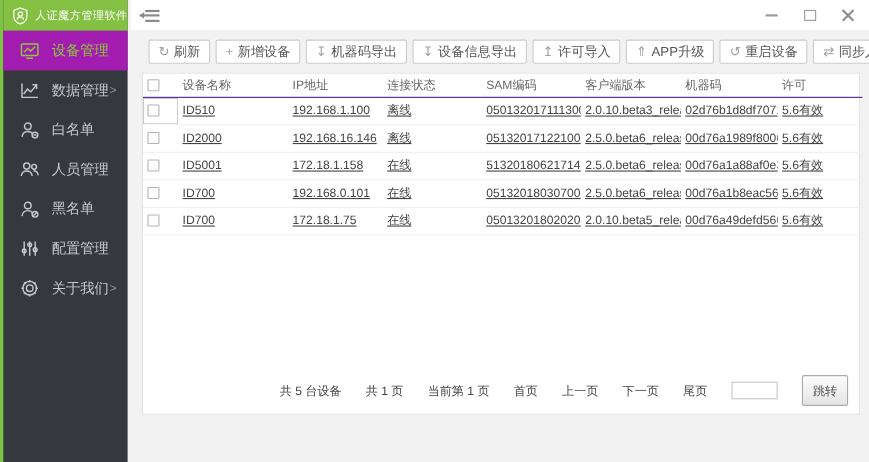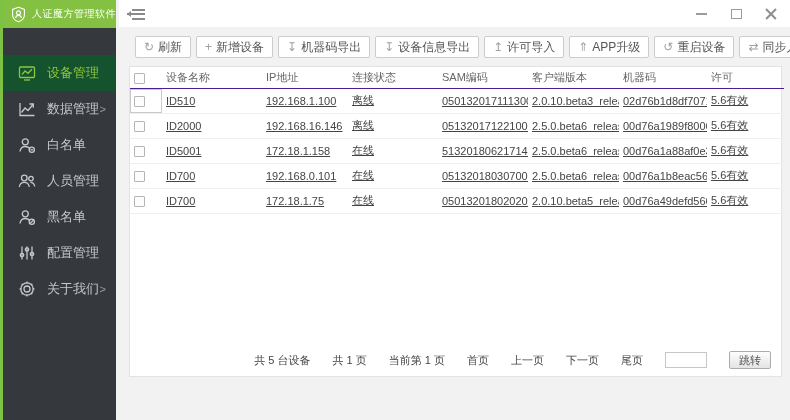--- a/index.html
+++ b/index.html
@@ -12,21 +12,21 @@
   .side-header { height:28px; background:#84c142; display:flex; align-items:center;
     padding-left:7px; gap:5px; }
   .side-header .logo { width:17px; height:17px; flex:0 0 auto; }
   .side-title { color:#fff; font-size:10px; white-space:nowrap; letter-spacing:0.5px; }
   .side-item { height:36px; display:flex; align-items:center; padding-left:14px;
     color:#c6c8ca; font-size:13px; cursor:pointer; }
   .side-item .s-icon { width:20px; height:20px; margin-right:10px; flex:0 0 auto; }
   .side-item .s-icon svg { width:20px; height:20px; stroke:currentColor; fill:none;
     stroke-width:1.3; }
   .side-item .arrow { margin-left:auto; margin-right:10px; font-size:11px; color:#9a9c9f; }
-  .side-item.active { color:#8dc63f; background:#14532d;margin-top:27px; }
+  .side-item.active { color:#8dc63f; background:#a21caf; }
 
   
   .main { margin-left:119px; }
   .topbar { height:27px; background:#fff; position:relative; }
   .collapse { position:absolute; left:8px; top:6px; width:18px; height:15px; cursor:pointer; }
   .collapse i { display:block; height:2px; background:#8a8a8a; margin:2.5px 0 2.5px 5px; }
   .collapse i.mid { margin-left:0; position:relative; }
   .collapse i.mid:before { content:""; position:absolute; left:0; top:-2px;
     border-top:3px solid transparent; border-bottom:3px solid transparent;
     border-right:4px solid #8a8a8a; }
@@ -66,21 +66,21 @@
   .chk { width:11px; height:11px; border:1px solid #b5b5b5; background:#fcfcfc;
     display:inline-block; vertical-align:middle; border-radius:1px; cursor:pointer; }
   td.focused { box-shadow: inset 0 0 0 1px #c9c9c9; }
 
   
   .pager { position:absolute; right:10px; bottom:7px; display:flex;
     align-items:center; gap:22px; font-size:11px; color:#444; }
   .pager .plink { cursor:pointer; }
   .pager input { width:42px; height:16px; border:1px solid #c6c6c6; font-size:11px;
     padding:0 2px; }
-  .pager .jump { height:18px; padding:0 9px; font-size:11px; color:#555;
+  .pager .jump { height:28px; padding:0 9px; font-size:11px; color:#555;
     background:linear-gradient(#fdfdfd,#e4e4e4); border:1px solid #ababab;
     border-radius:2px; cursor:pointer; }
 </style>
 </head>
 <body>
 
 <div class="sidebar">
   <div class="side-header">
     <svg class="logo" viewBox="0 0 20 20" fill="none" stroke="#fff" stroke-width="1.3">
       <path d="M10 1.5 L17 4 V10 C17 14.5 13.5 17.5 10 18.5 C6.5 17.5 3 14.5 3 10 V4 Z"></path>

